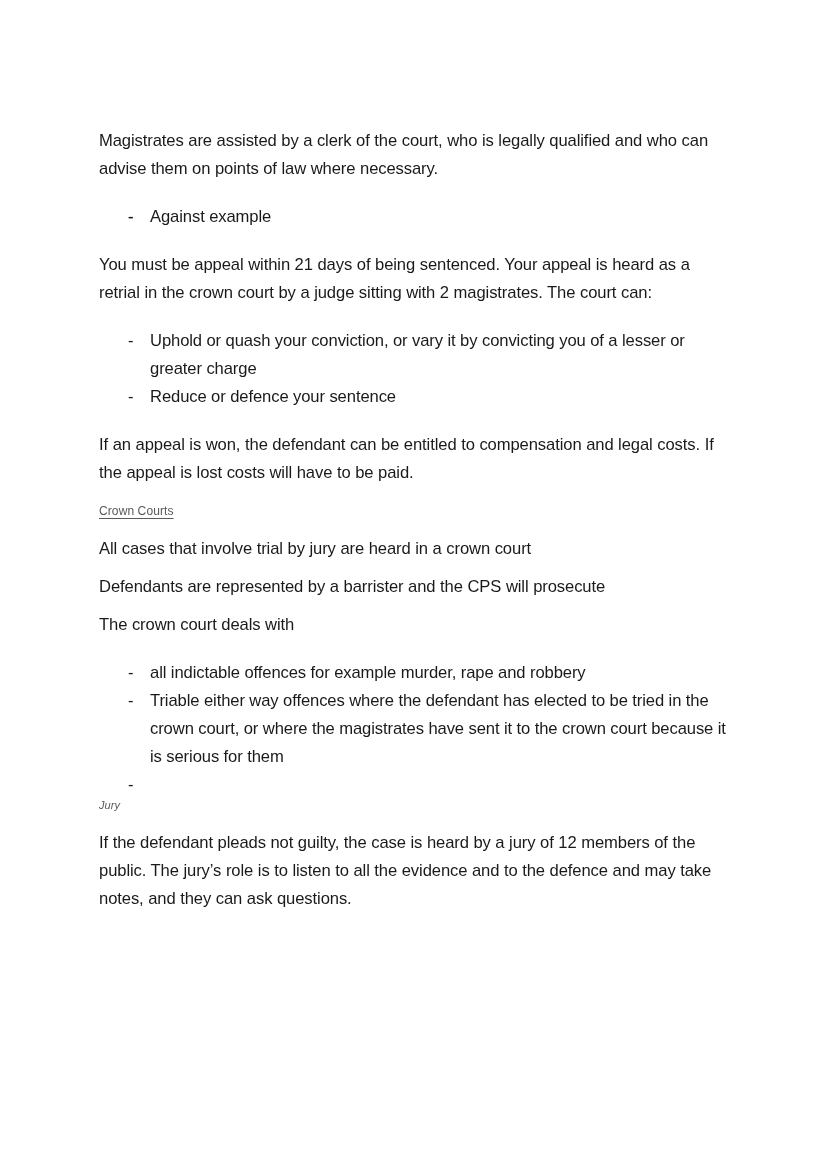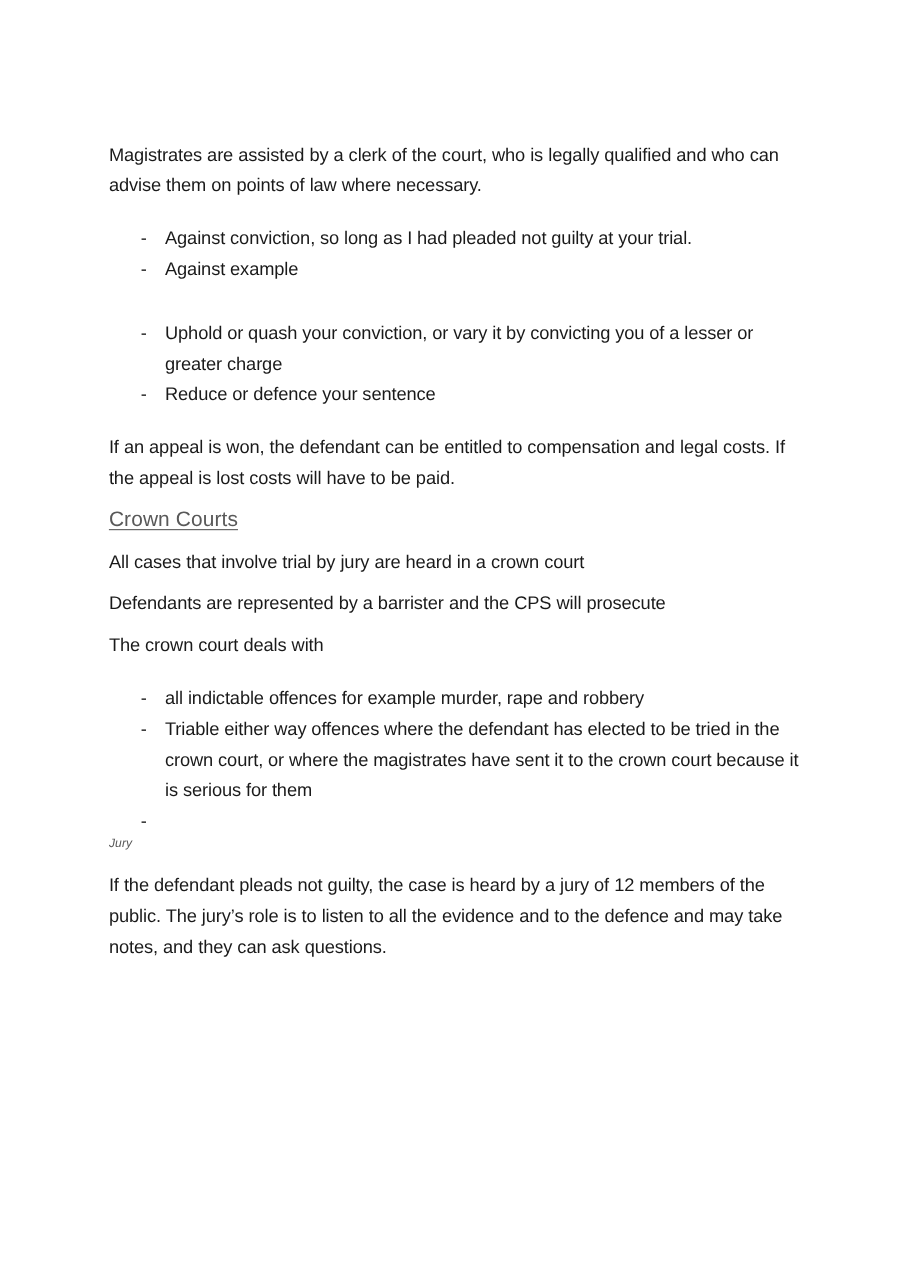--- a/index.html
+++ b/index.html
@@ -52,21 +52,21 @@
   ul.dash-list li .dash {
     position: absolute;
     left: 29px;
     top: 0;
     color: #1a1a1a;
     font-size: 16.6px;
     line-height: 28px;
   }
   h2.section-heading {
     margin: 0 0 10px 0;
-    font-size: 19px;
+    font-size: 12px;
     line-height: 28px;
     font-weight: 400;
     color: #595959;
     letter-spacing: 0.1px;
   }
   h2.section-heading span.ul {
     text-decoration: underline;
     text-underline-offset: 3px;
     text-decoration-thickness: 1px;
   }
@@ -87,25 +87,26 @@
 
 <div class="page">
   <div class="content">
 
     <p class="para">Magistrates are assisted by a clerk of the court, who is legally qualified and who can advise them on points of law where necessary.</p>
 
 
 
     <div class="block-gap"></div>
     <ul class="dash-list">
-      <li><span class="dash">-</span><span>Against conviction, so long as I had pleaded not guilty at your trial.</span></li>
+      <li><span class="dash">-</span></li>
       <li><span class="dash">-</span><span>Against example</span></li>
     </ul>
     <div class="block-gap"></div>
 
+    <p class="para">You must be appeal within 21 days of being sentenced. Your appeal is heard as a retrial in the crown court by a judge sitting with 2 magistrates. The court can:</p>
 
     <div class="block-gap"></div>
     <ul class="dash-list">
       <li><span class="dash">-</span><span>Uphold or quash your conviction, or vary it by convicting you of a lesser or greater charge</span></li>
       <li><span class="dash">-</span><span>Reduce or defence your sentence</span></li>
     </ul>
     <div class="block-gap"></div>
 
     <p class="para">If an appeal is won, the defendant can be entitled to compensation and legal costs. If the appeal is lost costs will have to be paid.</p>
 

